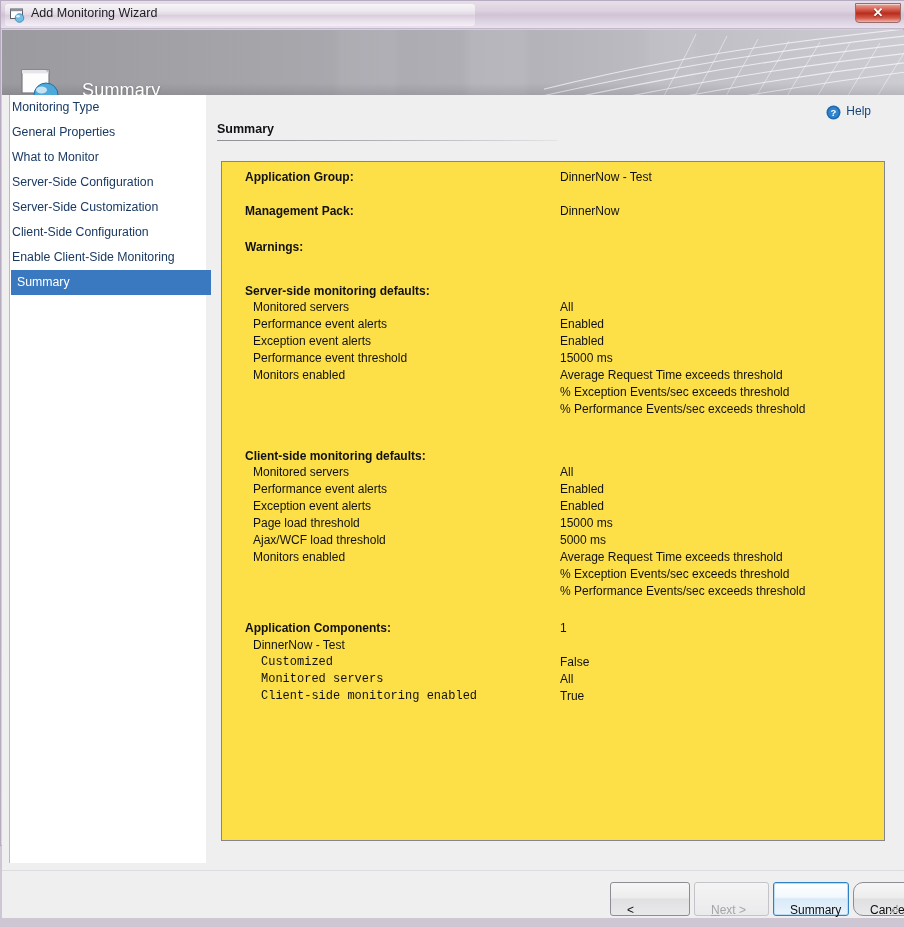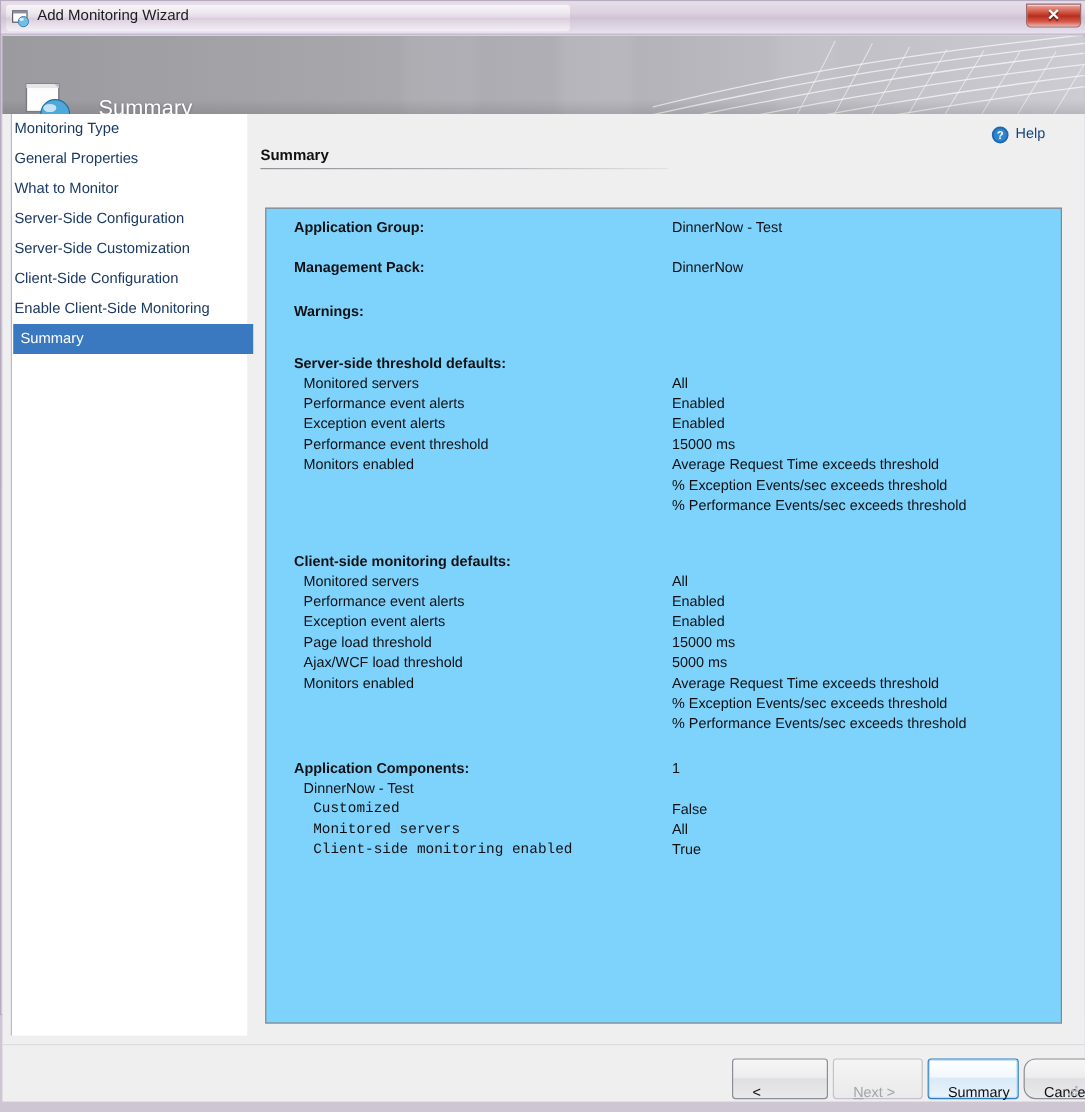--- a/index.html
+++ b/index.html
@@ -196,23 +196,23 @@
     padding-bottom: 4px;
   }
   #section-head .rule {
     height: 1px;
     background: linear-gradient(to right, #8f8f96 0%, #b9b9bf 60%, #e3e3e6 100%);
   }
 
   
   #panel {
     position: absolute;
-    left: 16px; top: 78px;
+    left: 16px; top: 66px;
     width: 664px; height: 680px;
-    background: #7dd3fc;
+    background: #fde047;
     border: 1px solid #85858c;
     box-sizing: border-box;
     overflow: hidden;
   }
   #panel-inner {
     position: absolute;
     left: 23px; top: 8px;
     right: 6px;
   }
 
@@ -442,21 +442,21 @@
             <span class="v">DinnerNow</span>
           </div>
 
           <div id="warn-block">
             <div id="warn-title">Warnings:</div>
           </div>
 
           <div class="spacer-lg"></div>
 
           <div>
-            <div class="grp-title">Server-side threshold defaults:</div>
+            <div class="grp-title">Server-side monitoring defaults:</div>
             <div class="row dr sub">
               <span class="k">Monitored servers</span>
               <span class="v">All</span>
             </div>
             <div class="row dr sub">
               <span class="k">Performance event alerts</span>
               <span class="v">Enabled</span>
             </div>
             <div class="row dr sub">
               <span class="k">Exception event alerts</span>

